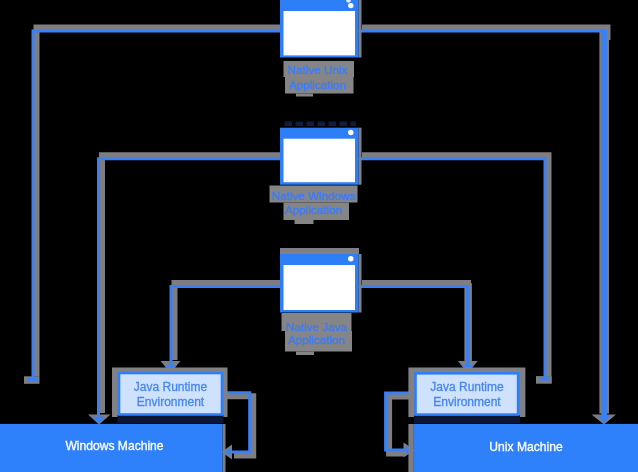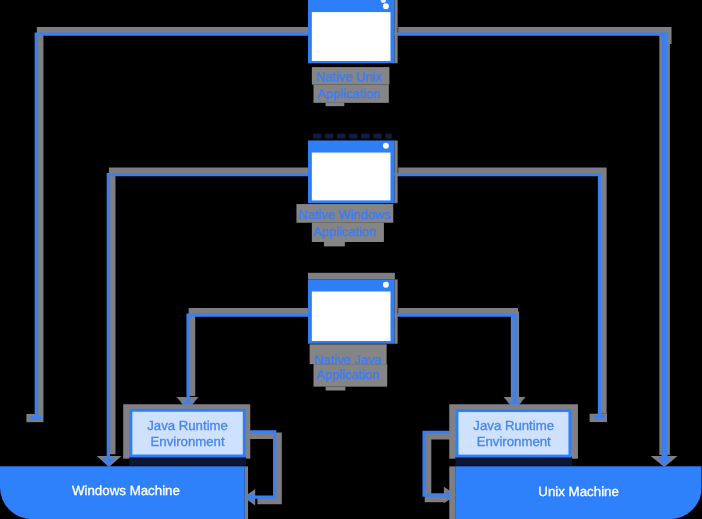--- a/index.html
+++ b/index.html
@@ -1,16 +1,16 @@
 <!DOCTYPE html>
 <html><head>
 <meta charset="utf-8">
 <style>
   html,body{margin:0;padding:0;background:#000;}
-  #stage{position:relative;width:638px;height:472px;overflow:hidden;background:#000;border-radius:29px;}
+  #stage{position:relative;width:638px;height:472px;overflow:hidden;background:#000;}
   svg{display:block;}
   text{font-family:"Liberation Sans",sans-serif;}
 </style>
 </head>
 <body>
 <div id="stage">
 <svg width="638" height="472" viewBox="0 0 638 472">
   <rect x="0" y="0" width="638" height="472" fill="#000"></rect>
 
   <g stroke="#7e7e82" stroke-width="6" fill="none">

